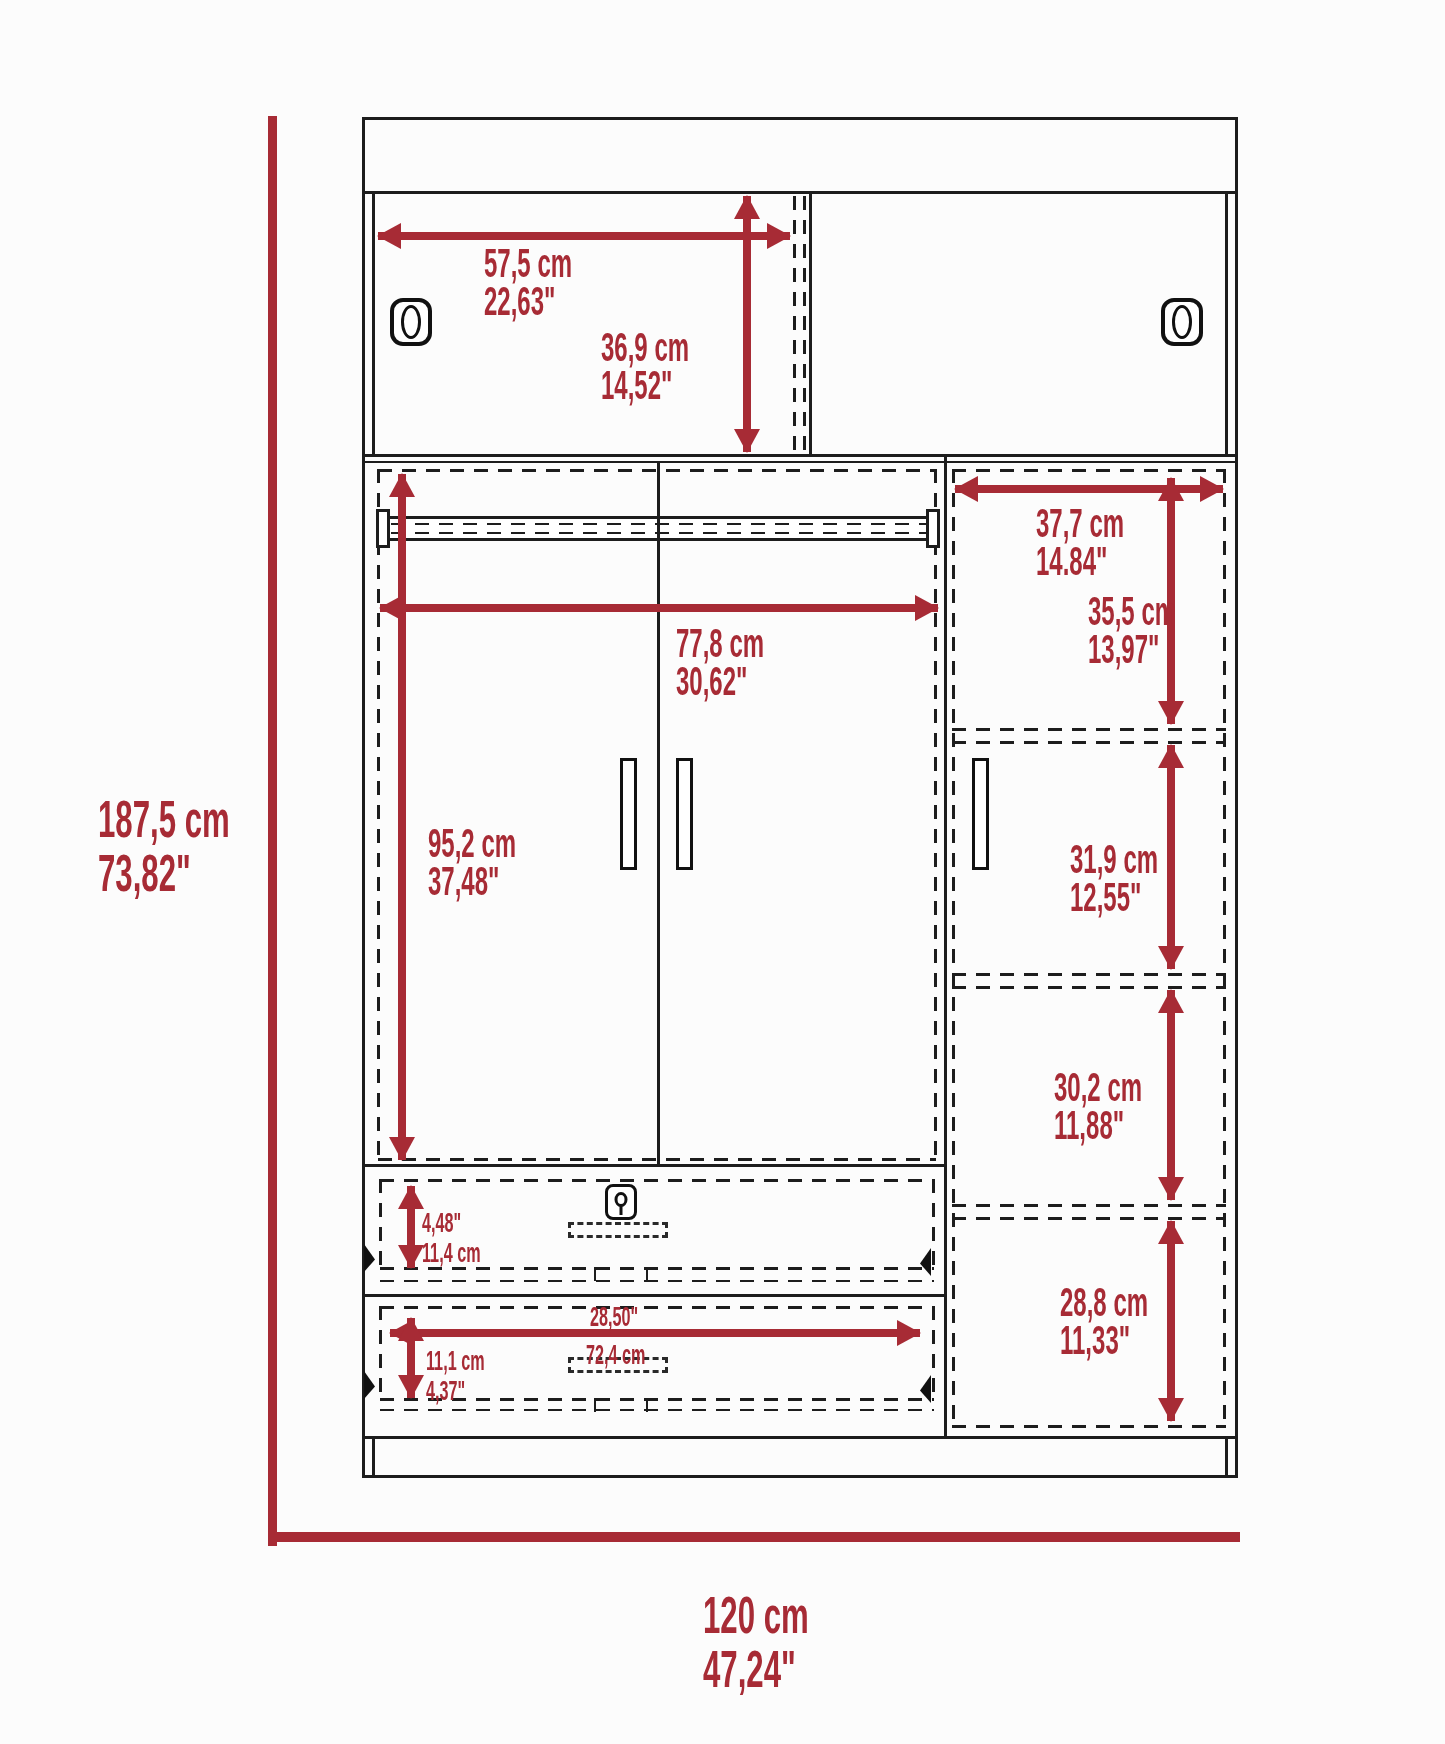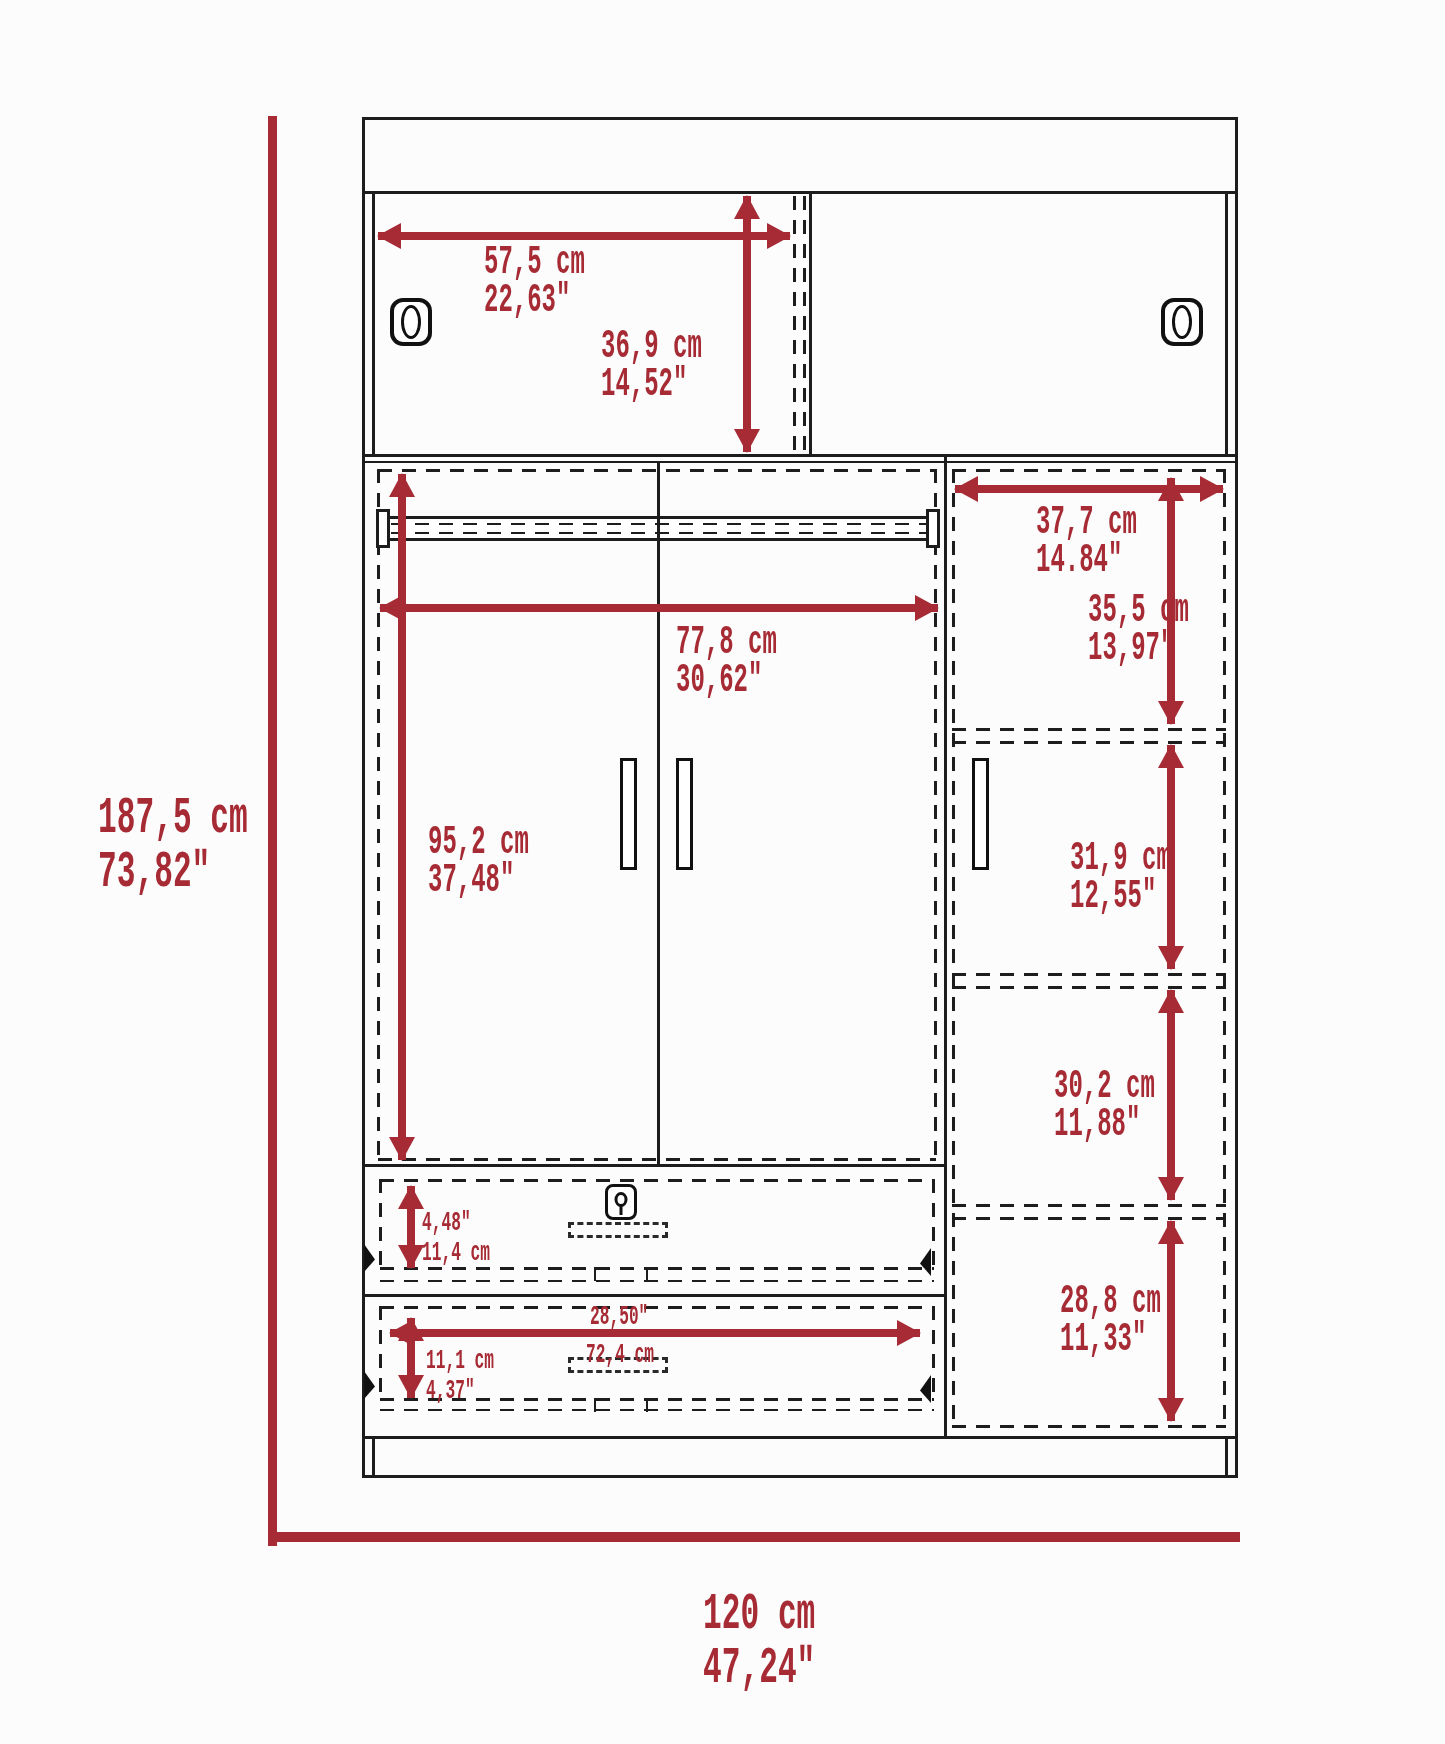--- a/index.html
+++ b/index.html
@@ -2,21 +2,21 @@
 <html><head>
 <meta charset="utf-8">
 <style>
   :root{
     --red:#A72B35;
     --line:#1D1D1D;
   }
   html,body{margin:0;padding:0;background:#fff;}
   .canvas{
     position:relative;width:1445px;height:1744px;background:#FCFCFC;
-    font-family:Liberation Mono, monospace;overflow:hidden;
+    font-family:Liberation Sans, sans-serif;overflow:hidden;
   }
   
   .sl{position:absolute;background:var(--line);}
   
   .dl-h{position:absolute;height:3px;background:repeating-linear-gradient(90deg,var(--line) 0 14px,transparent 14px 24px);}
   .dl-v{position:absolute;width:3px;background:repeating-linear-gradient(180deg,var(--line) 0 14px,transparent 14px 24px);}
   
   .box{position:absolute;border:3px solid var(--line);box-sizing:border-box;background:transparent;}
   
   .rl{position:absolute;background:var(--red);}

